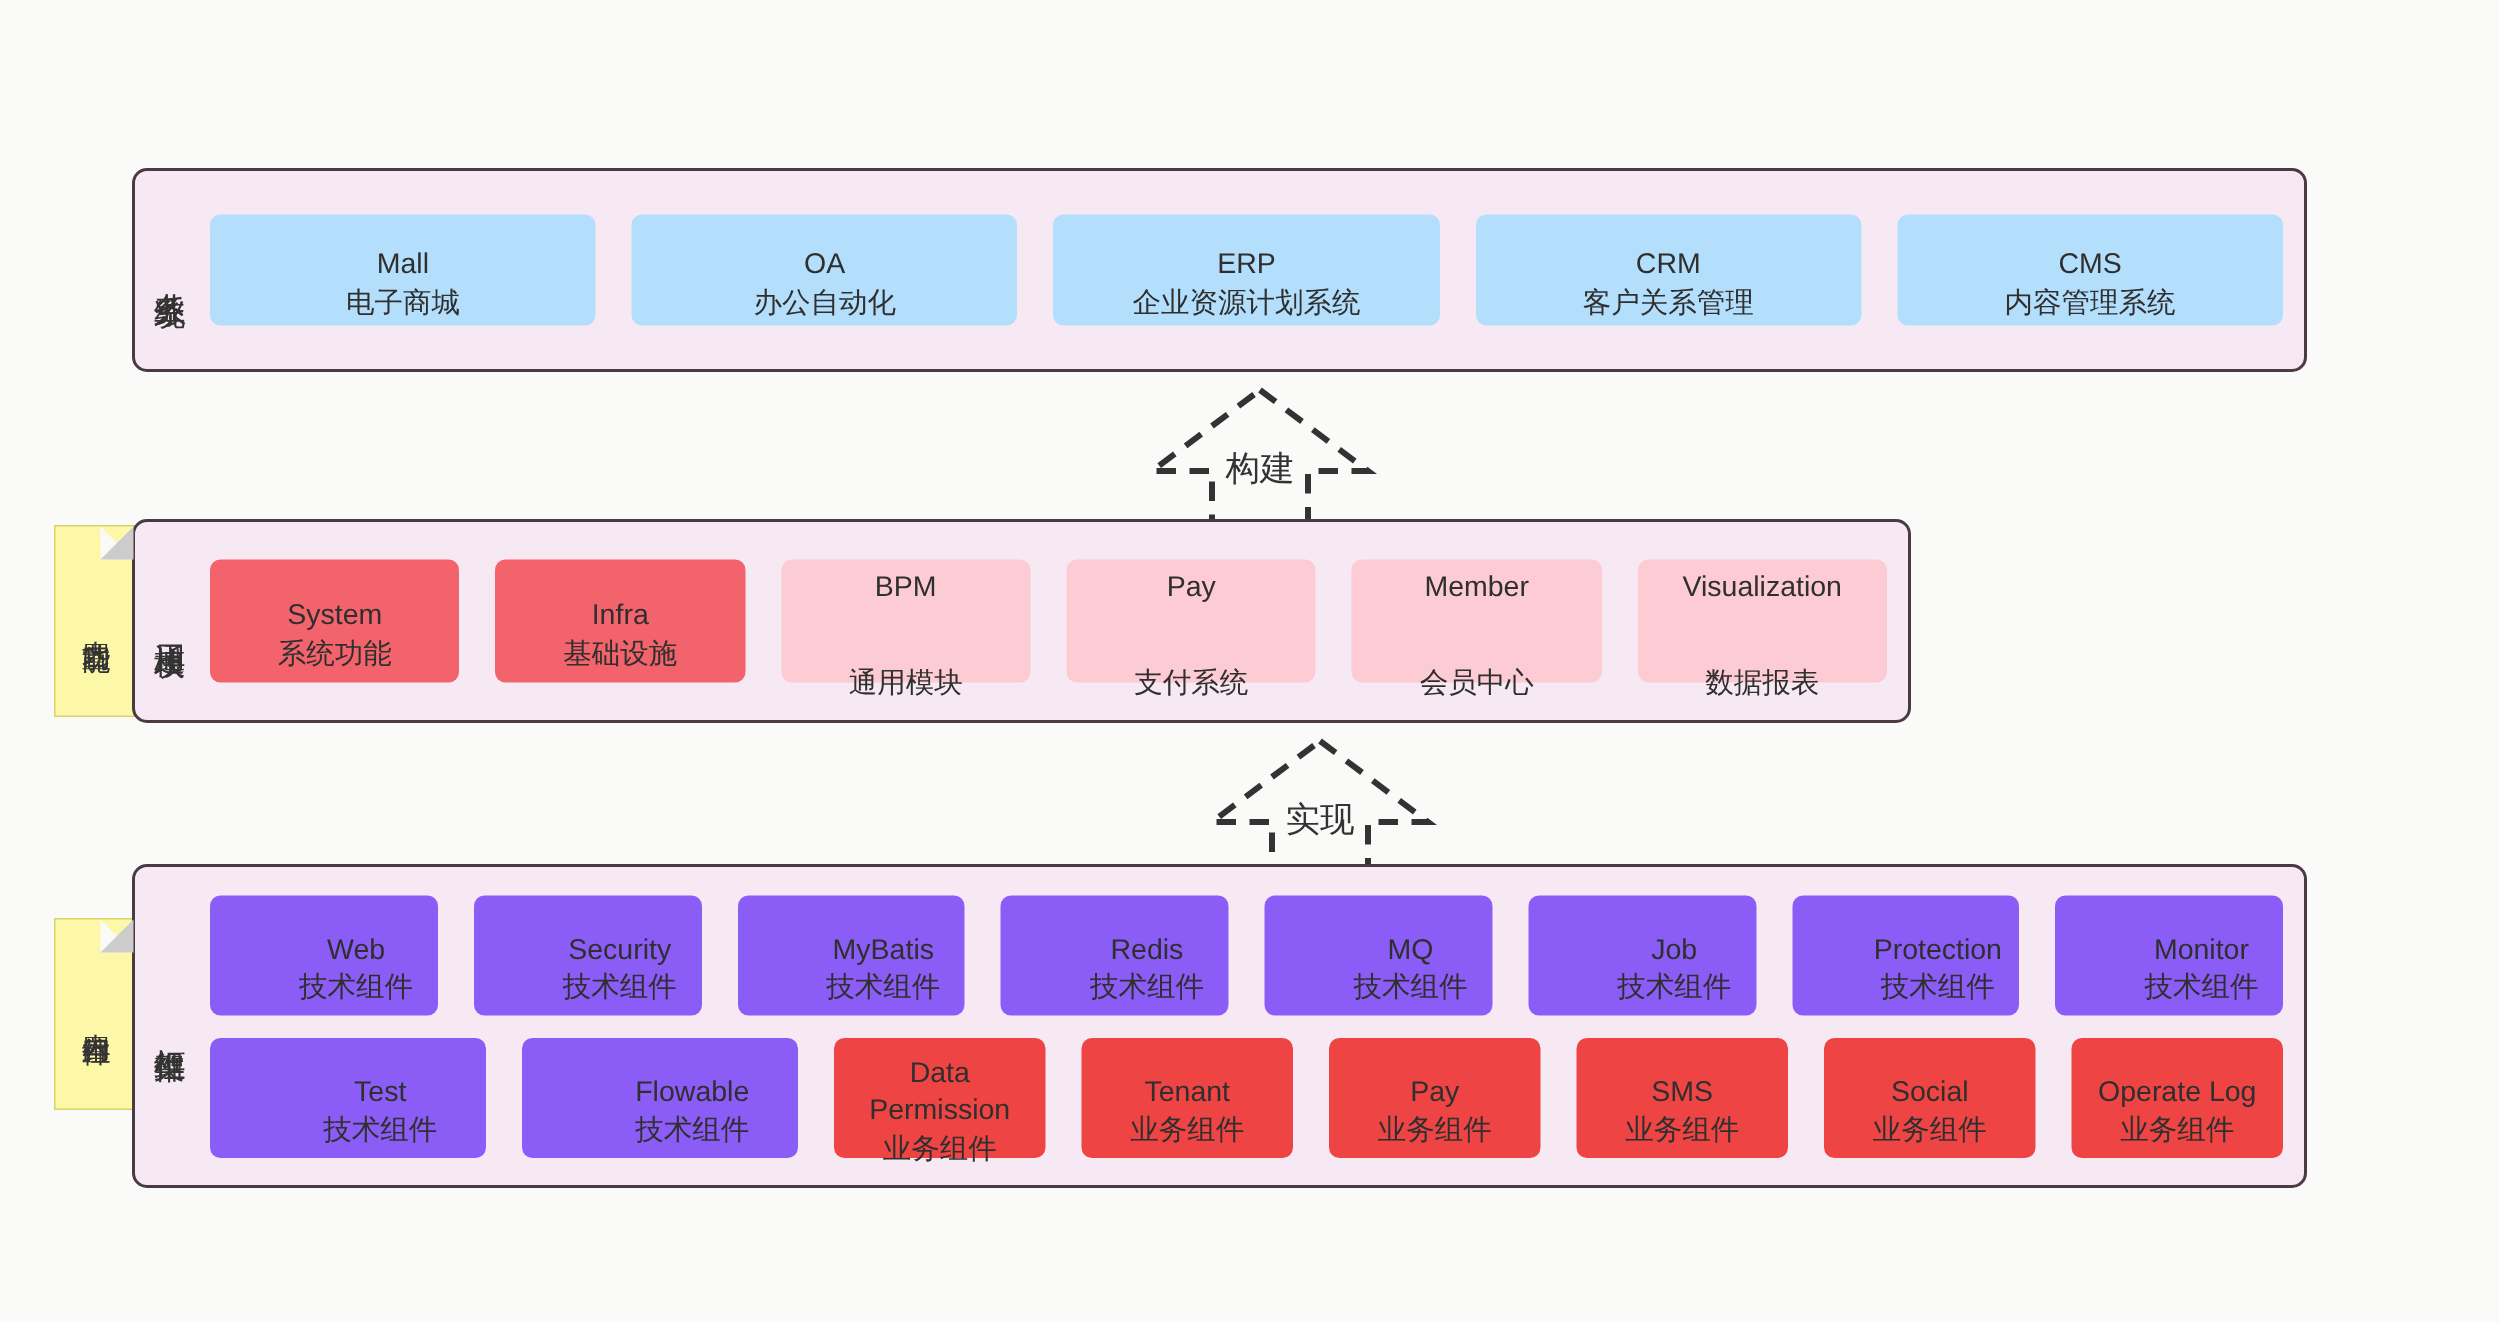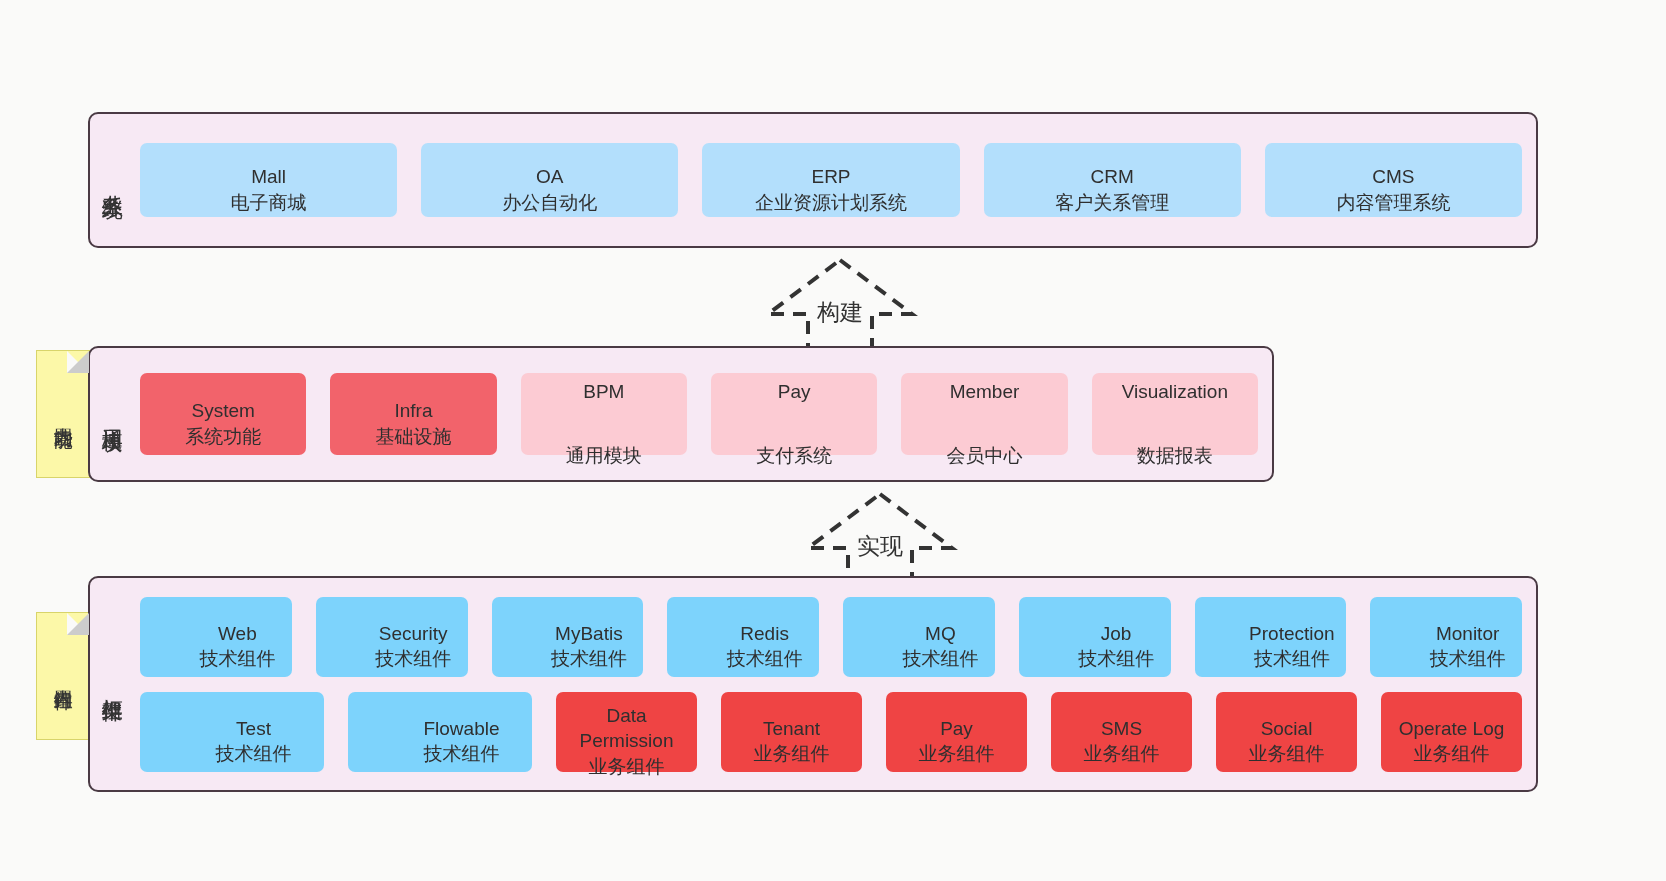--- a/index.html
+++ b/index.html
@@ -72,21 +72,21 @@
     color: #2f2f2f;
     padding: 6px 4px;
   }
   .card .t1 { display: block; margin-top: 19px; }
   .card .t2 { display: block; }
 
   
   .c-blue        { background: #b3dffc; }
   .c-red         { background: #f2636b; }
   .c-pink        { background: #fccbd3; gap: 38px; }
-  .c-green       { background: #7dd3fc; padding-left: 47px; }
+  .c-green       { background: #8b5cf6; padding-left: 47px; }
   .c-green-light { background: #ef4444; }
 
   
   #layer-business { left: 88px;  top: 112px; width: 1450px; height: 136px; }
   #layer-business .layer-body { gap: 0; }
   #layer-business .card { height: 74px; }
 
   #layer-modules  { left: 88px;  top: 346px; width: 1186px; height: 136px; }
   #layer-modules .layer-body { gap: 0; }
   #layer-modules .card { height: 82px; }

